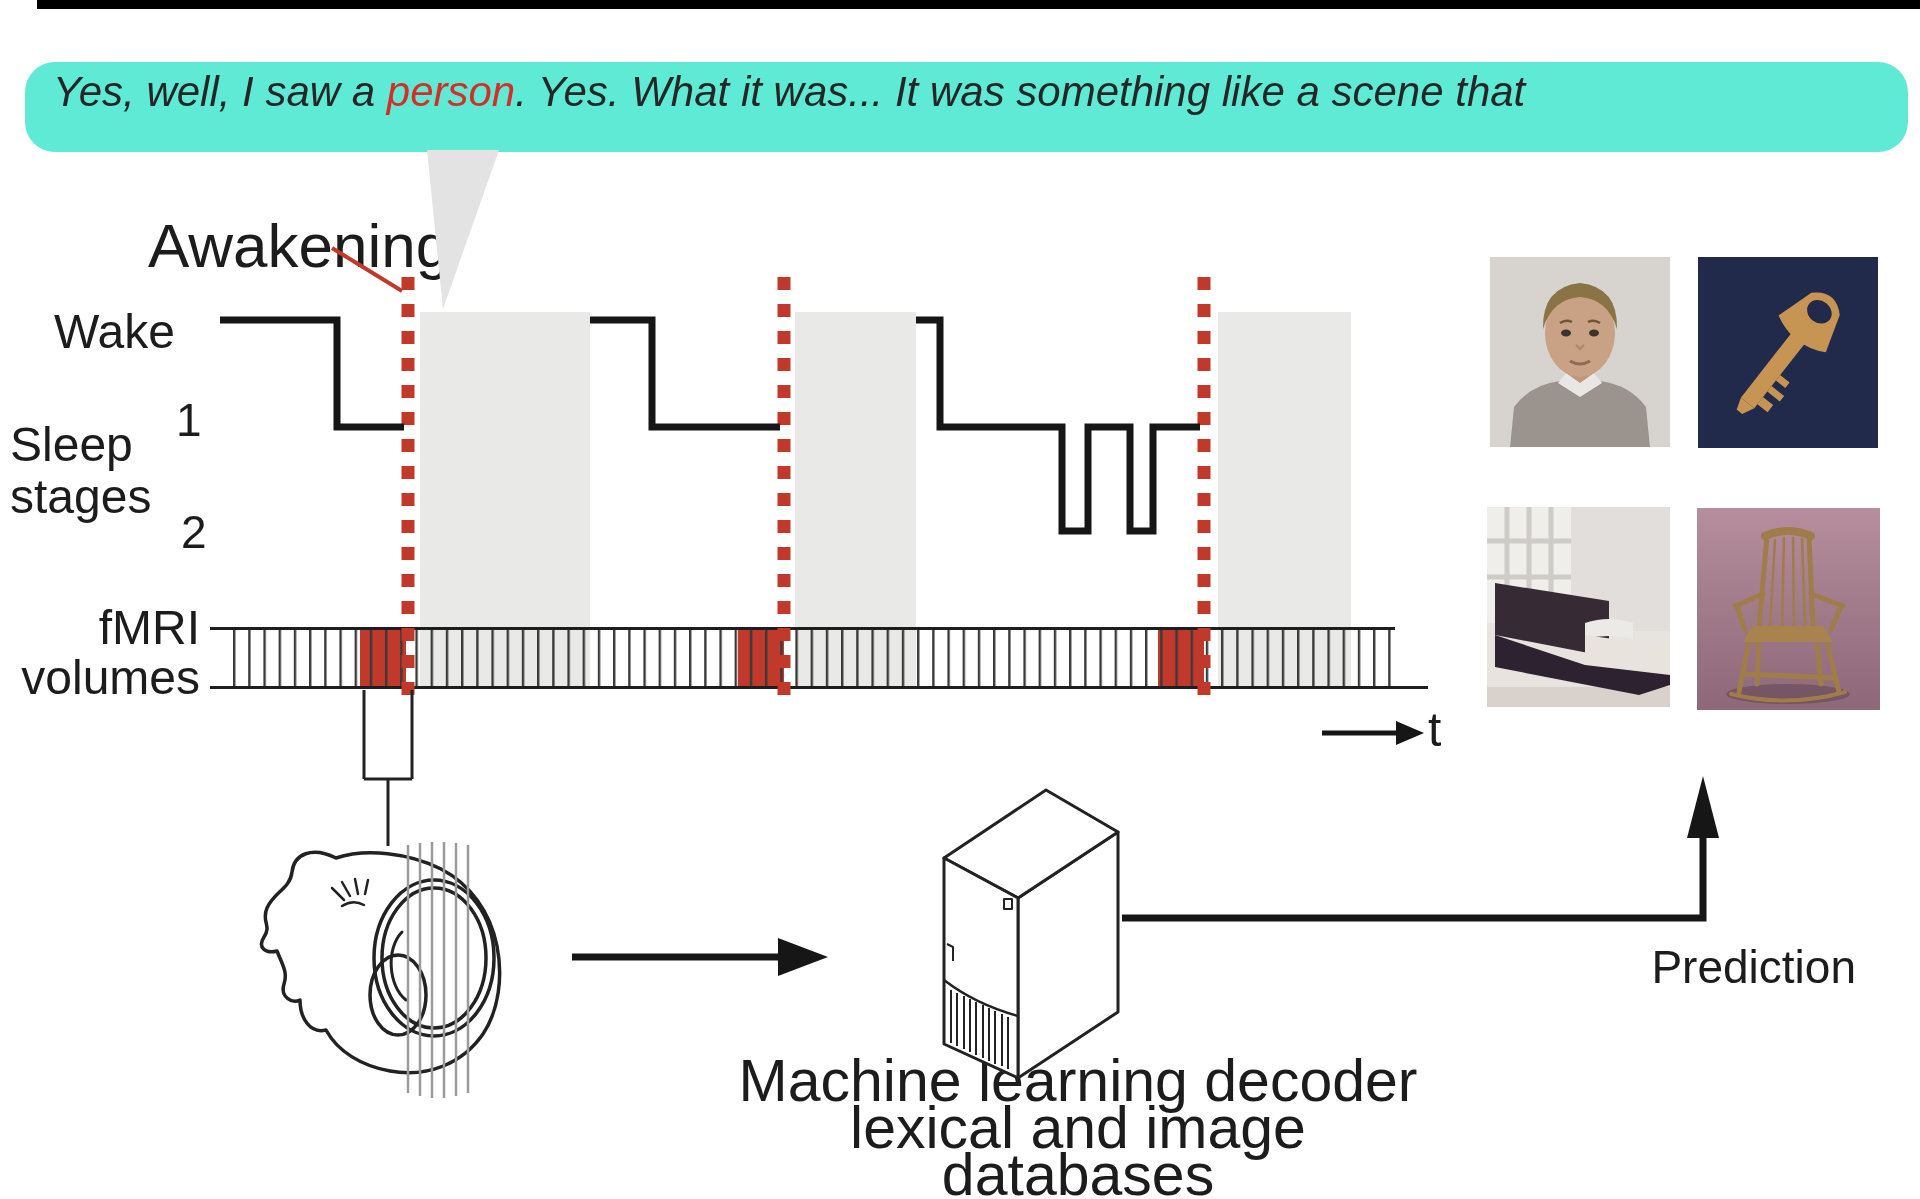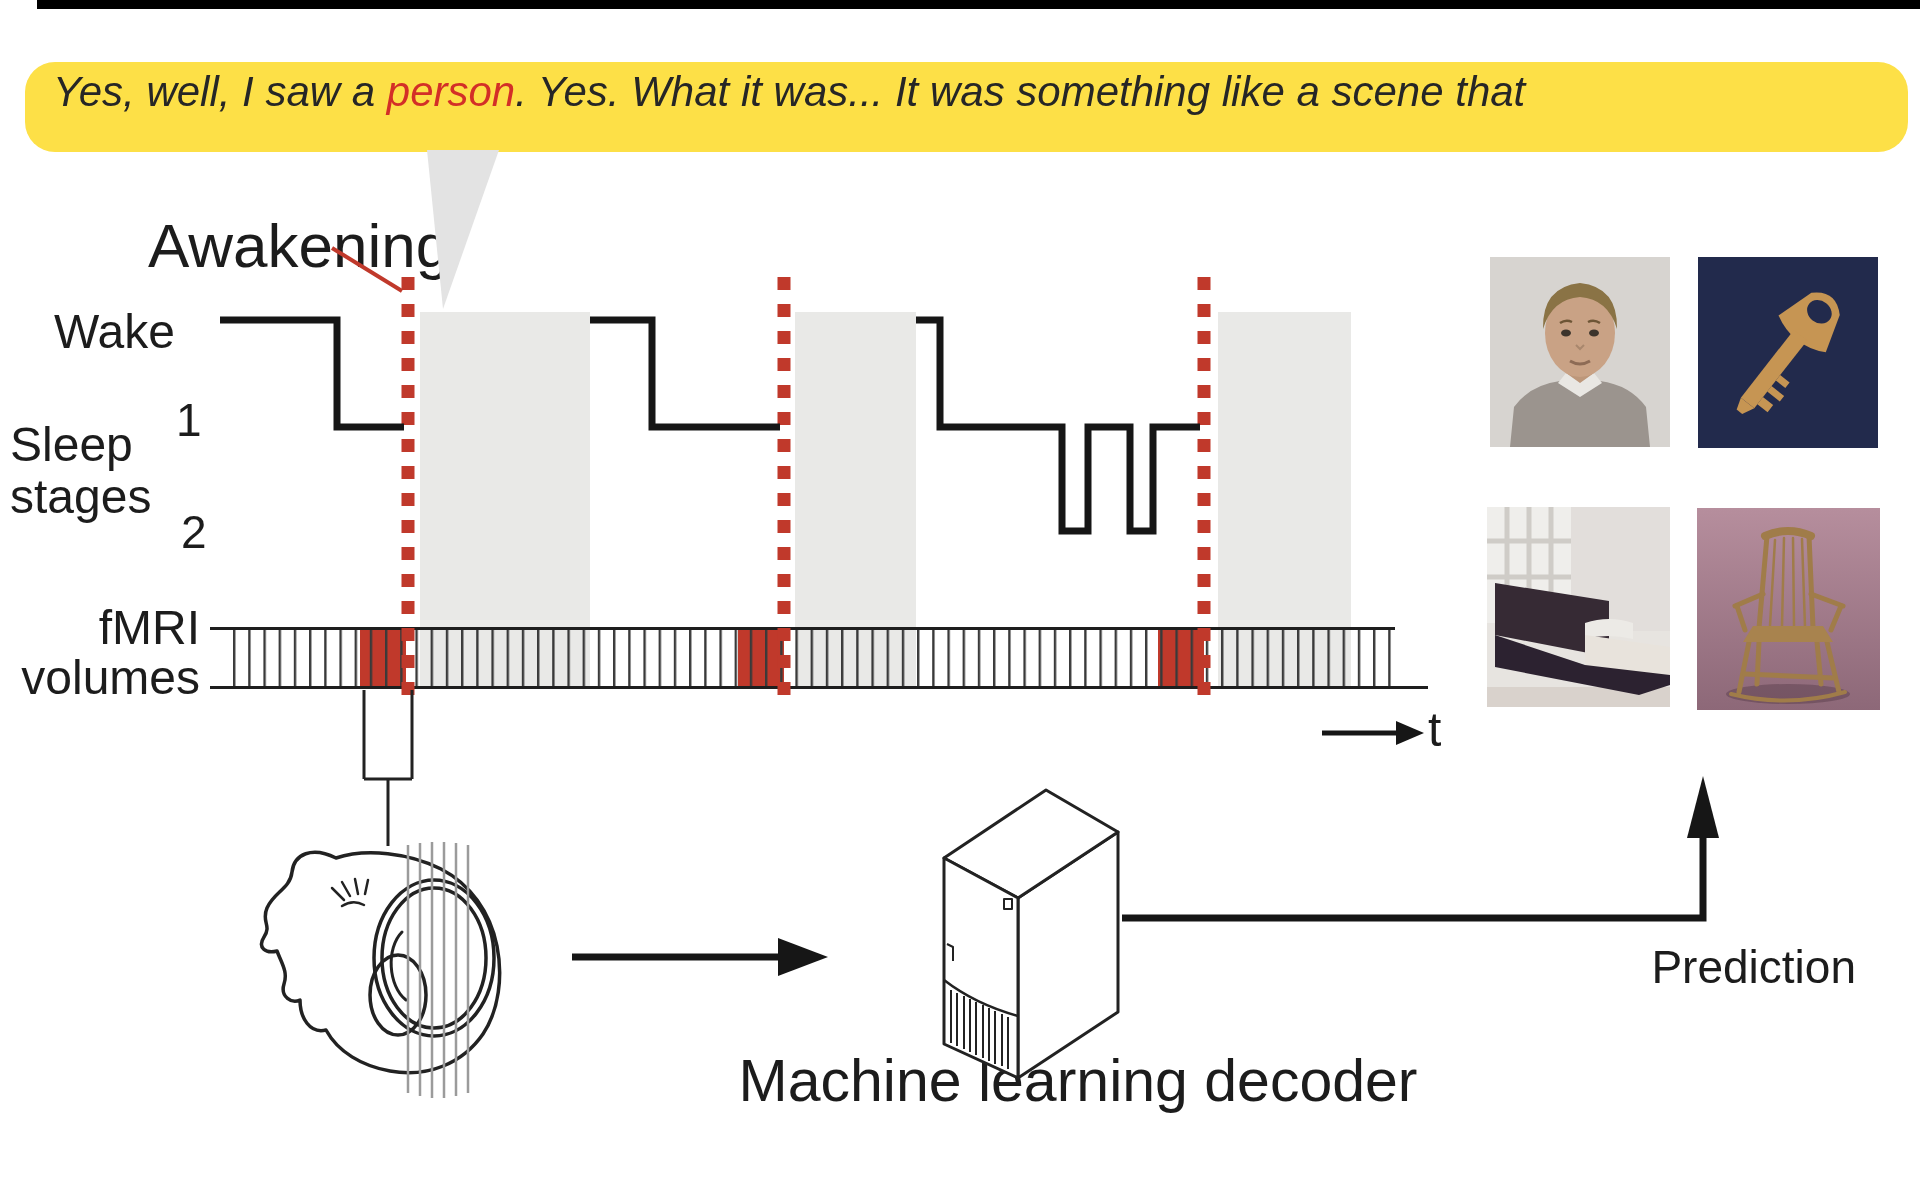--- a/index.html
+++ b/index.html
@@ -1,20 +1,20 @@
 <!DOCTYPE html>
 <html><head>
 <meta charset="utf-8">
 <style>
   html,body{margin:0;padding:0;background:#ffffff;}
   #stage{position:relative;width:1920px;height:1199px;background:#ffffff;overflow:hidden;
          font-family:"Liberation Sans","DejaVu Sans",sans-serif;color:#1c1c1c;}
   .abs{position:absolute;}
   #top-bar{left:37px;top:0;width:1883px;height:9px;background:#000;}
-  #bubble{left:25px;top:62px;width:1883px;height:90px;background:#fde047;border-radius:30px;
+  #bubble{left:25px;top:62px;width:1883px;height:90px;background:#5eead4;border-radius:30px;
           font-style:italic;font-size:42px;line-height:44px;padding:8px 0 16px 28px;box-sizing:border-box;
           white-space:nowrap;color:#262626;}
   .seg-red{color:#d32f27;}
   #awakening-label{left:148px;top:210px;font-size:62px;text-align:right;}
   #wake-label{left:40px;top:297px;width:135px;text-align:right;font-size:48px;margin-top:7px;}
   #sleep-stages-label{left:10px;top:419px;width:155px;font-size:48px;line-height:52px;}
   #stage1-label{left:176px;top:393px;font-size:46px;}
   #stage2-label{left:181px;top:505px;font-size:46px;}
   #fmri-volumes-label{left:8px;top:603px;width:192px;text-align:right;font-size:48px;line-height:50px;}
   #report-period-label{left:328px;top:425px;width:360px;height:150px;transform:rotate(-90deg);
@@ -53,20 +53,21 @@
     <span style="display:block">fMRI</span>
     <span style="display:block">volumes</span>
   </div>
   <div id="report-period-label" class="abs">
     <span style="display:block">Report</span>
     <span style="display:block">period</span>
   </div>
   <div id="t-label" class="abs">t</div>
   <div id="decoder-label" class="abs">
     <span style="display:block">Machine learning decoder</span>
+    <span style="display:block">lexical and image databases</span>
   </div>
   <div id="prediction-label" class="abs">Prediction</div>
 
   <svg id="main-svg" width="1920" height="1199" viewBox="0 0 1920 1199">
     <defs>
       <pattern id="ticks" x="233" y="630" width="15.2" height="56" patternUnits="userSpaceOnUse">
         <rect x="0" y="0" width="2.4" height="56" fill="#3a3a3a"></rect>
       </pattern>
     </defs>
 

